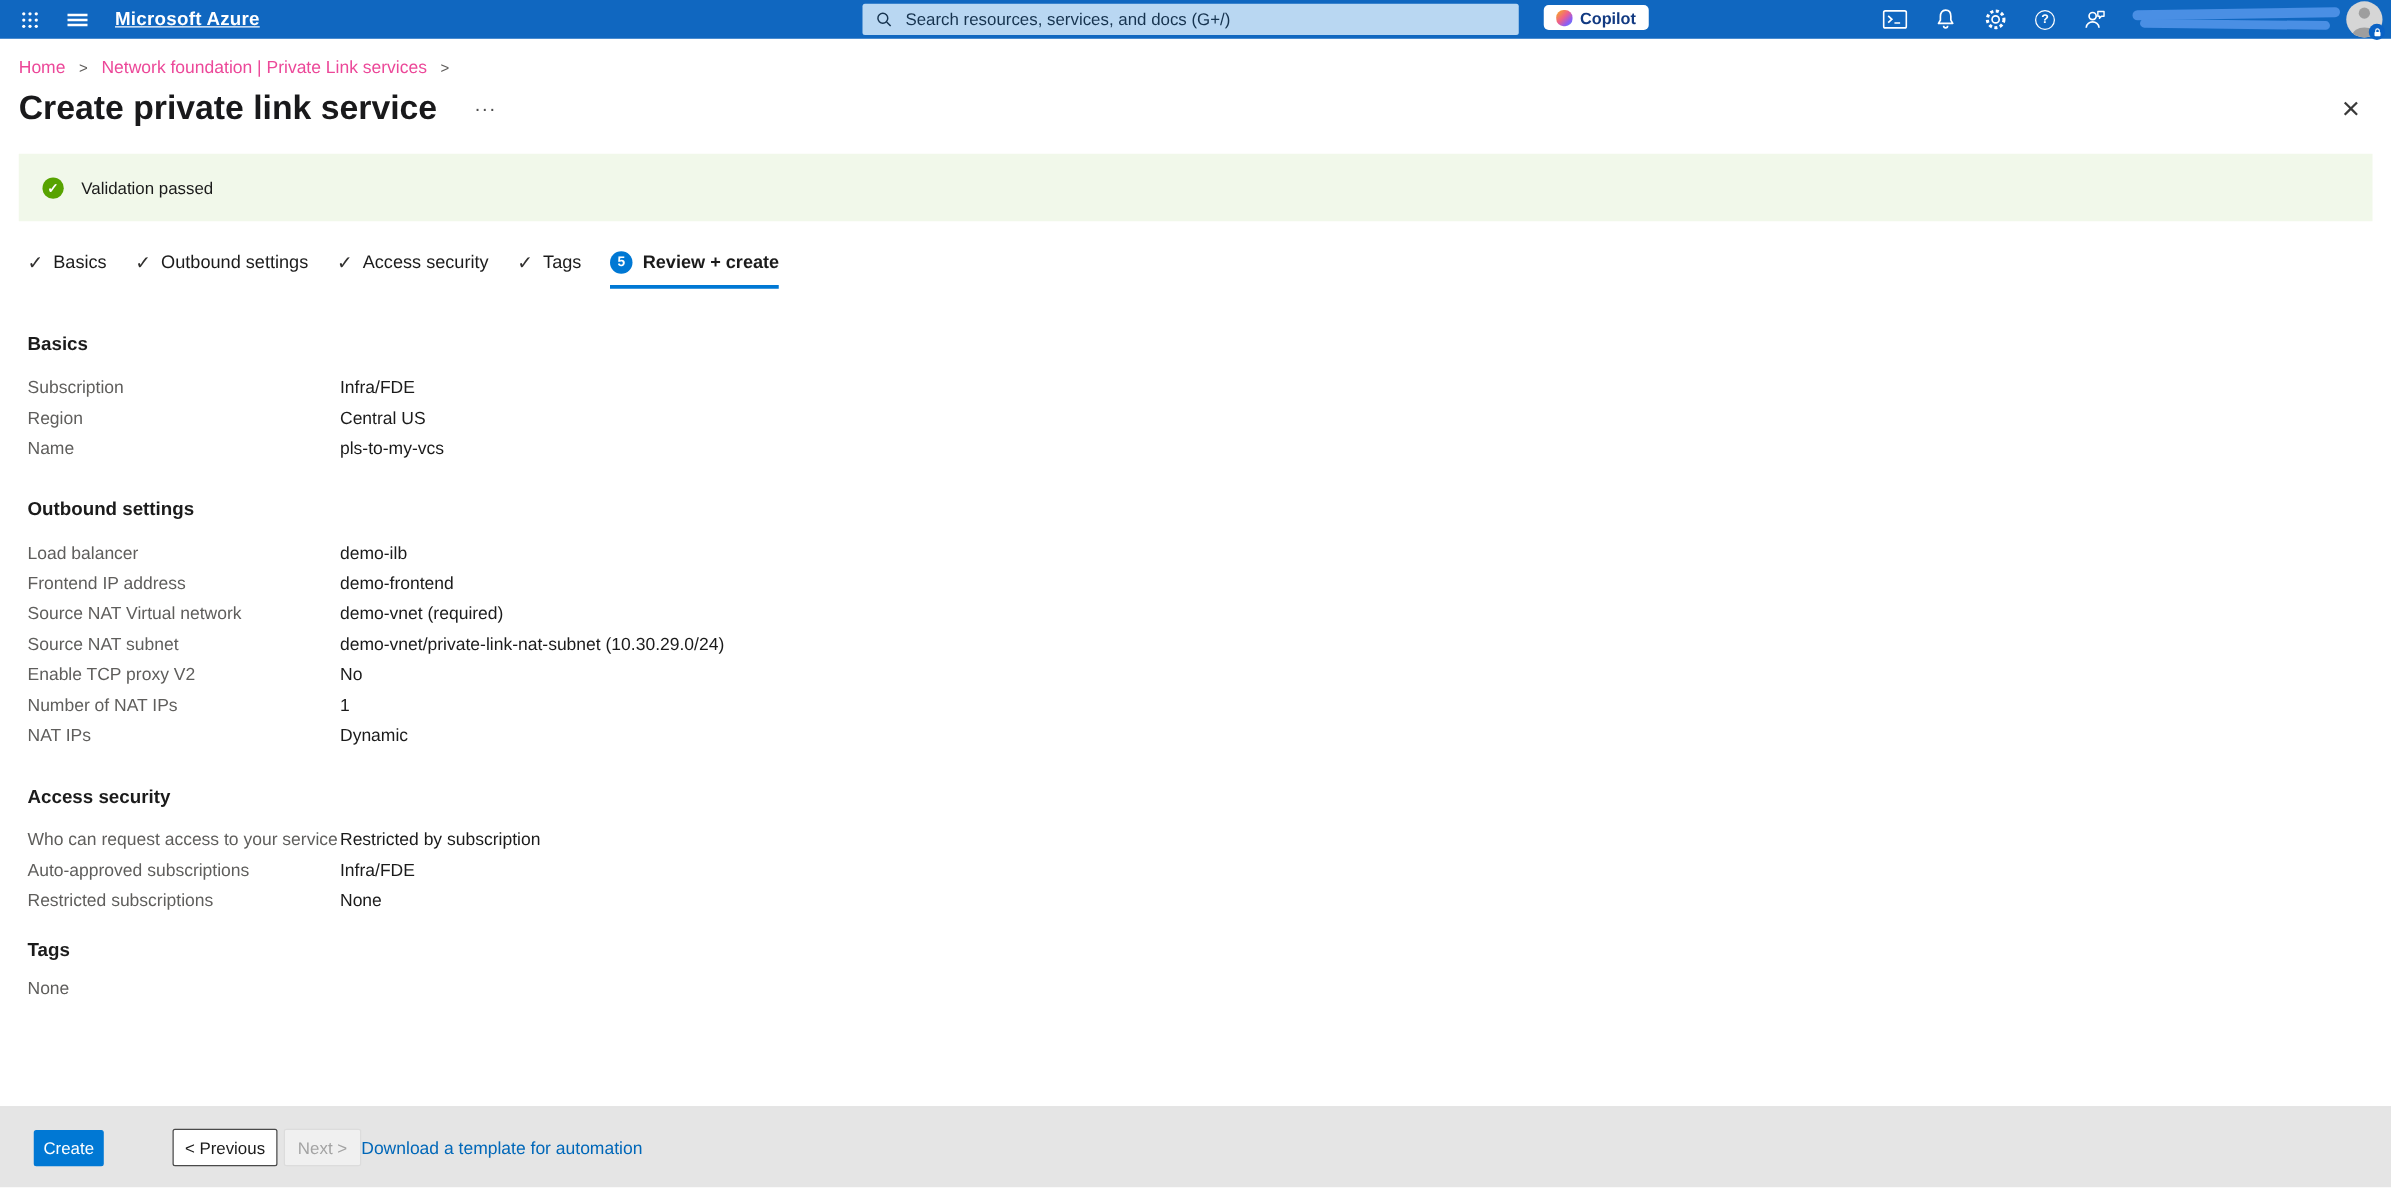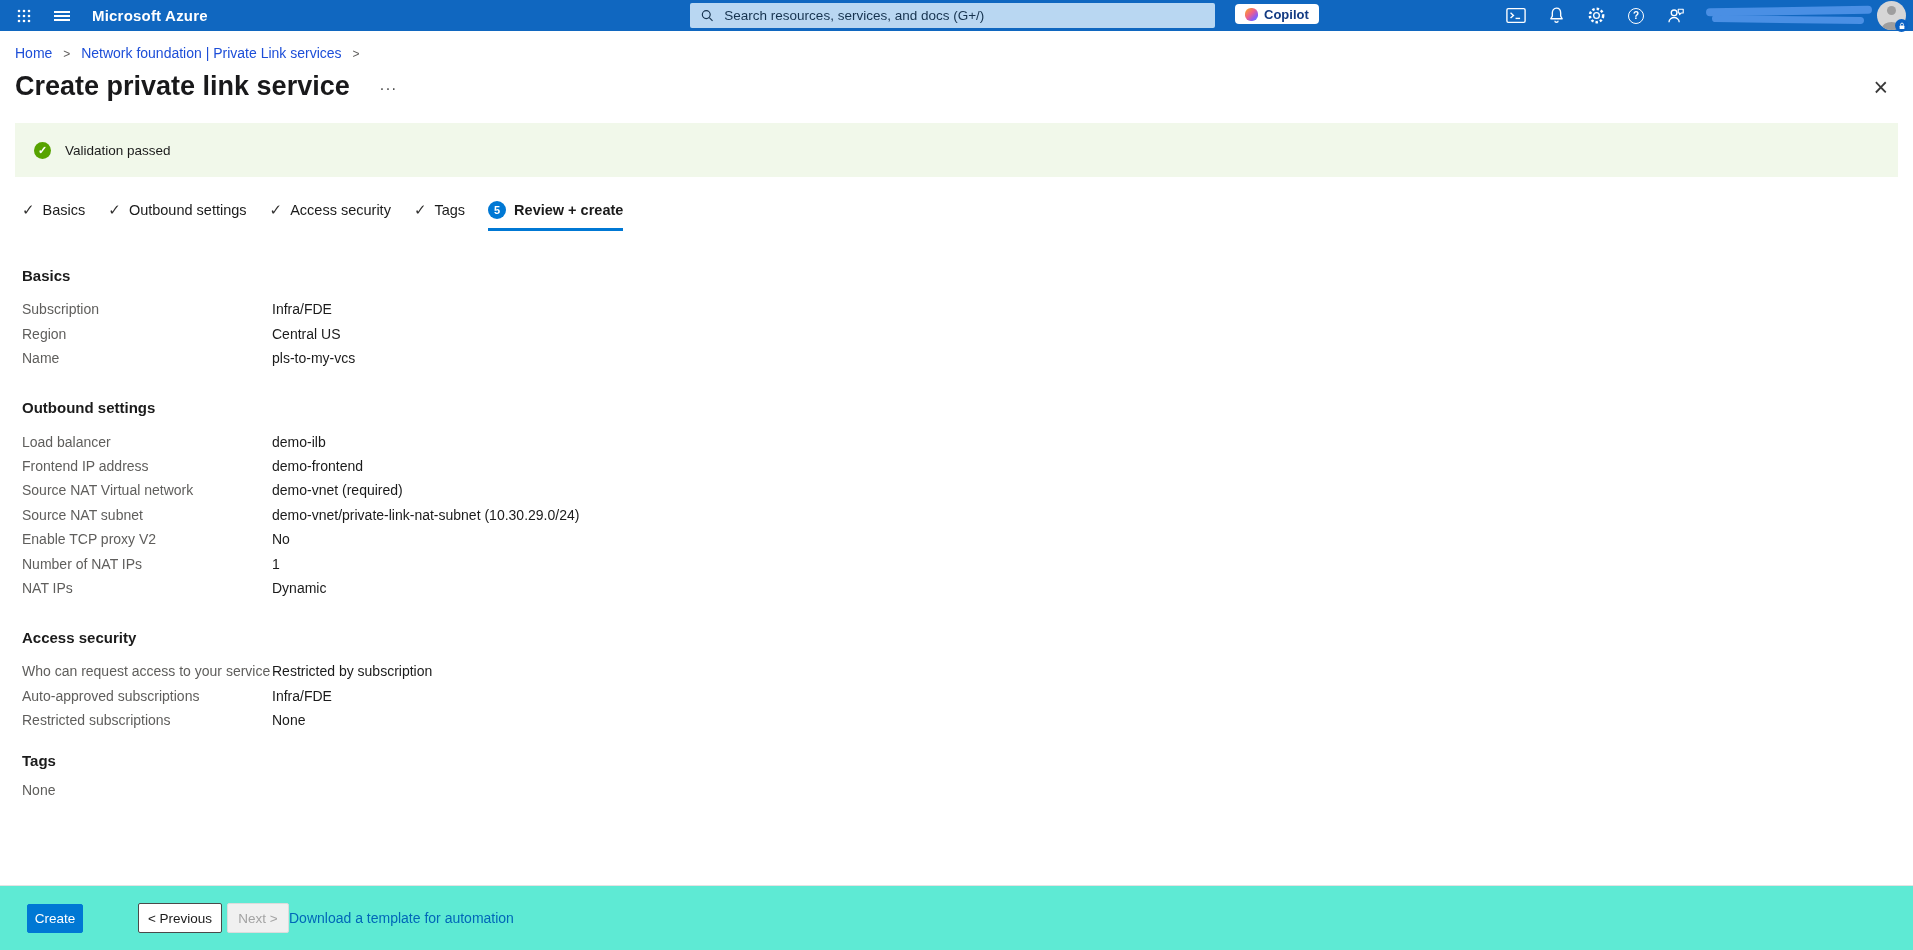--- a/index.html
+++ b/index.html
@@ -5,21 +5,21 @@
   * { box-sizing: border-box; }
   html,body { margin:0; padding:0; }
   body {
     width:1913px; height:950px; overflow:hidden; position:relative;
     background:#ffffff; color:#1b1b1b;
     font-family:"Liberation Sans", sans-serif;
   }
 
   
   .topbar { position:relative; height:31px; background:#1067c0; color:#fff; }
-  .tb-abs { position:absolute; top:0; height:31px; display:flex; align-items:center; }
+  .tb-abs { position:absolute; top:0; height:31px; display:flex; align-items:center;text-decoration:underline; }
   .waffle-btn { left:6px; width:36px; justify-content:center; cursor:pointer; }
   .hamburger-btn { left:46px; width:32px; justify-content:center; cursor:pointer; }
   .hamburger-btn .bar { display:block; width:16px; height:2px; background:#fff; margin:2px 0; }
   .brand { left:92px; font-size:15px; font-weight:700; letter-spacing:.2px; cursor:pointer; }
 
   .search { position:absolute; left:690px; top:3px; width:525px; height:25px;
     background:#b9d7f2; border-radius:2px; display:flex; align-items:center;
     padding:0 10px; gap:8px;justify-content:space-between; }
   .search input { border:none; background:transparent; outline:none; width:100%;
     font-size:13.5px; color:#16334f; font-family:inherit; }
@@ -44,21 +44,21 @@
 
   .avatar-wrap { position:absolute; left:1877px; top:1px; width:29px; height:29px; cursor:pointer; }
   .avatar { width:29px; height:29px; border-radius:50%; background:#d6d6d6; overflow:hidden; position:relative; }
   .avatar .head { position:absolute; top:5px; left:10px; width:9px; height:9px; border-radius:50%; background:#9e9e9e; }
   .avatar .shoulders { position:absolute; bottom:-4px; left:5px; width:19px; height:12px; border-radius:50% 50% 0 0; background:#9e9e9e; }
   .lock-badge { position:absolute; right:-2px; bottom:-2px; width:13px; height:13px; border-radius:50%;
     background:#0a62c5; display:flex; align-items:center; justify-content:center; }
 
   
   .crumbs { padding:14px 0 0 15px; font-size:14px; }
-  .crumb-link { color:#1d4ed8; text-decoration:none; cursor:pointer; }
+  .crumb-link { color:#ec4899; text-decoration:none; cursor:pointer; }
   .crumb-sep { color:#605e5c; padding:0 7px; font-size:12px; }
 
   .title-row { padding:10px 0 0 15px; display:flex; align-items:center; }
   .page-title { margin:0; font-size:27px; font-weight:700; color:#19191b; line-height:31px; }
   .more-btn { margin-left:30px; margin-bottom:4px; color:#4f4f4f; font-size:16px;
     letter-spacing:1.5px; cursor:pointer; line-height:10px; }
   .close-btn { position:absolute; top:76px; right:25px; font-size:25px; font-weight:300;
     color:#3a3a3a; line-height:22px; cursor:pointer; }
 
   
@@ -84,21 +84,21 @@
   .section-title { font-size:15px; font-weight:700; color:#1b1b1b; margin:33px 0 9px 0; }
   .section:first-child .section-title { margin-top:36px; }
   .section.tags .section-title { margin-top:24px; }
   .rrow { display:flex; align-items:flex-end; height:24.4px; font-size:14px; }
   .rrow .lbl { width:250px; flex:none; color:#5f5e5c; }
   .rrow .val { color:#1b1b1b; }
   .empty-val { font-size:14px; color:#5f5e5c; height:24.4px; display:flex; align-items:center; }
 
   
   .footer { position:absolute; left:0; right:0; top:885px; height:65px;
-    border-top:1px solid #e3e3e3; background:#5eead4; display:flex; align-items:center;
+    border-top:1px solid #e3e3e3; background:#e5e5e5; display:flex; align-items:center;
     padding-left:27px; }
   .btn { font-family:inherit; font-size:13.5px; border-radius:2px; display:flex;
     align-items:center; justify-content:center; cursor:pointer; }
   .btn-create { width:56px; height:29px; background:#0078d4; border:1px solid #0078d4; color:#fff; }
   .btn-previous { margin-left:55px; width:84px; height:30px; background:#fff;
     border:1px solid #4a4a4a; color:#1b1b1b; }
   .btn-next { margin-left:5px; width:62px; height:30px; background:#f0f0f0;
     border:1px solid #dcdcdc; color:#a3a3a3; cursor:default; }
   .dl-link { margin-left:0; color:#0067b8; font-size:14px; text-decoration:none; cursor:pointer; }
 </style>

